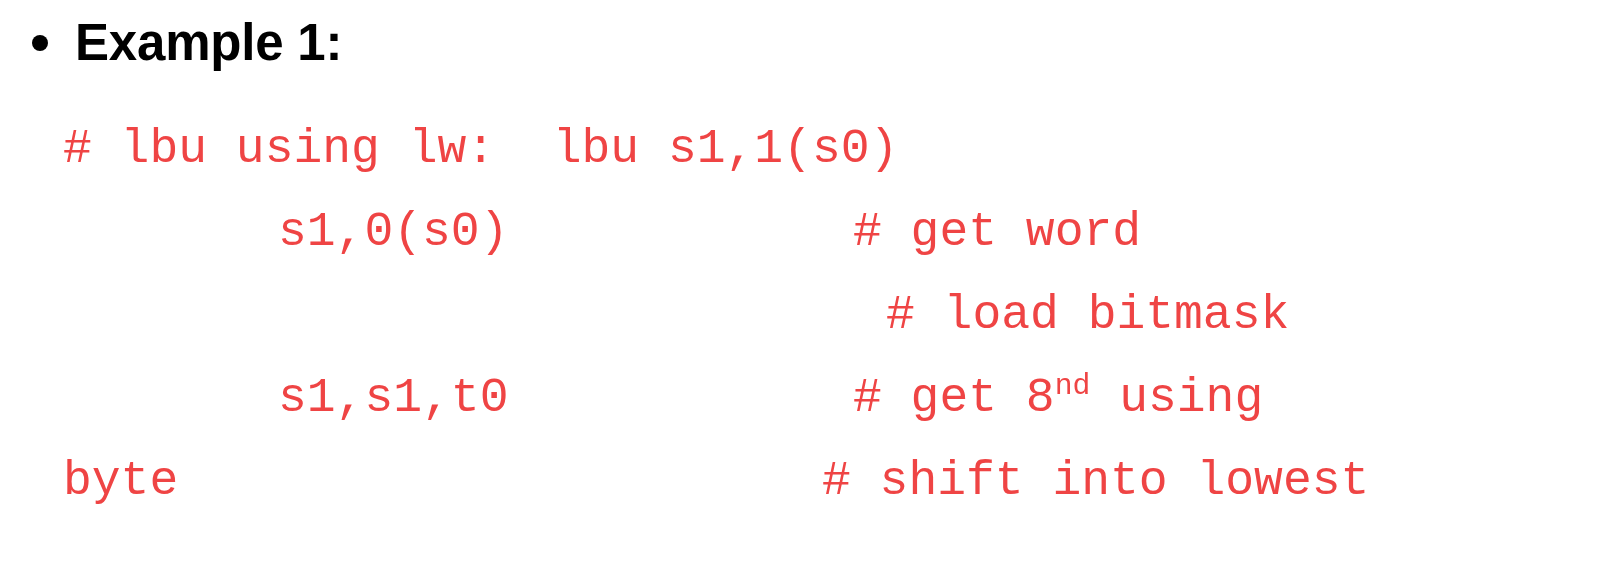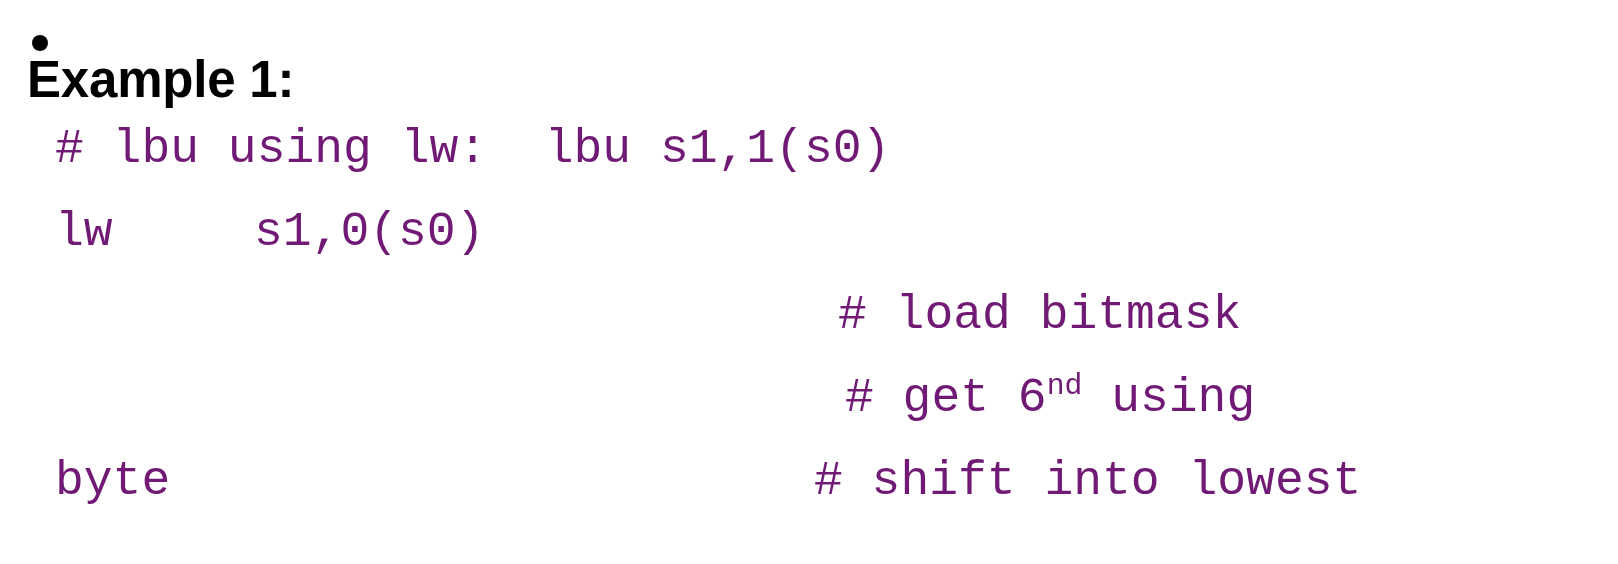--- a/index.html
+++ b/index.html
@@ -25,21 +25,20 @@
   }
 
   
   .bullet-row {
     position: absolute;
     left: 0px;
     top: 14px;
     display: flex;
     align-items: flex-start;
     height: 72px;
-    flex-direction: column;
   }
   .bullet-marker {
     width: 16px;
     height: 16px;
     margin-left: 32px;
     margin-top: 21px;
     border-radius: 50%;
     background: #000000;
     flex: none;
   }
@@ -60,33 +59,34 @@
     left: 0px;
     top: 108px;
     width: 1618px;
   }
   .code-line {
     position: relative;
     height: 83px;
     line-height: 83px;
     font-family: "Liberation Mono", "DejaVu Sans Mono", monospace;
     font-size: 48px;
-    color: #701a75;
+    color: #ef4444;
     white-space: pre;
+    margin-left: 8px;
   }
   .code-line .seg {
     position: absolute;
     top: 0;
     white-space: pre;
   }
   .col-mnemonic { left: 55px; }
-  .col-operand  { left: 254px; }
+  .col-operand  { left: 270px; }
   .col-operand-wide { left: 286px; }
   .col-comment  { left: 845px; }
-  .col-comment-b { left: 838px; }
+  .col-comment-b { left: 878px; }
   .col-comment-far { left: 814px; }
   .full-line { left: 55px; }
 
   sup.ord {
     font-size: 0.62em;
     vertical-align: super;
     line-height: 0;
     font-family: Liberation Mono, monospace;
   }
 </style>
@@ -100,30 +100,31 @@
     <span class="bullet-text">Example 1:</span>
   </div>
 
   <div class="code-block">
 
     <div class="code-line">
       <span class="seg full-line"># lbu using lw:  lbu s1,1(s0)</span>
     </div>
 
     <div class="code-line">
-      <span class="seg col-mnemonic">lw</span>
       <span class="seg col-operand">s1,0(s0)</span>
+      <span class="seg col-comment"># get word</span>
     </div>
 
     <div class="code-line">
       <span class="seg col-comment-b"># load bitmask</span>
     </div>
 
     <div class="code-line">
-      <span class="seg col-comment"><span># get 6</span><sup class="ord">nd</sup><span> using</span></span>
+      <span class="seg col-operand">s1,s1,t0</span>
+      <span class="seg col-comment"><span># get 8</span><sup class="ord">nd</sup><span> using</span></span>
     </div>
 
     <div class="code-line">
       <span class="seg col-mnemonic">byte</span>
       <span class="seg col-comment-far"># shift into lowest</span>
     </div>
 
   </div>
 </div>
 

